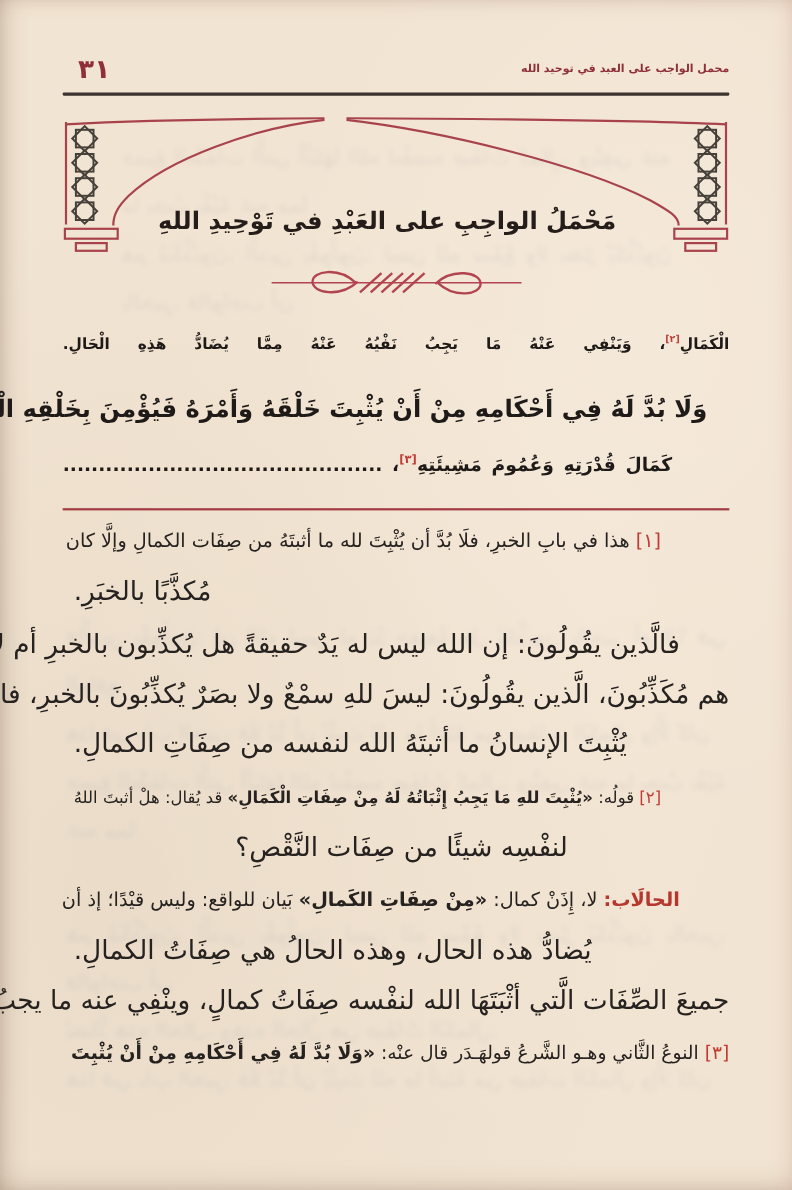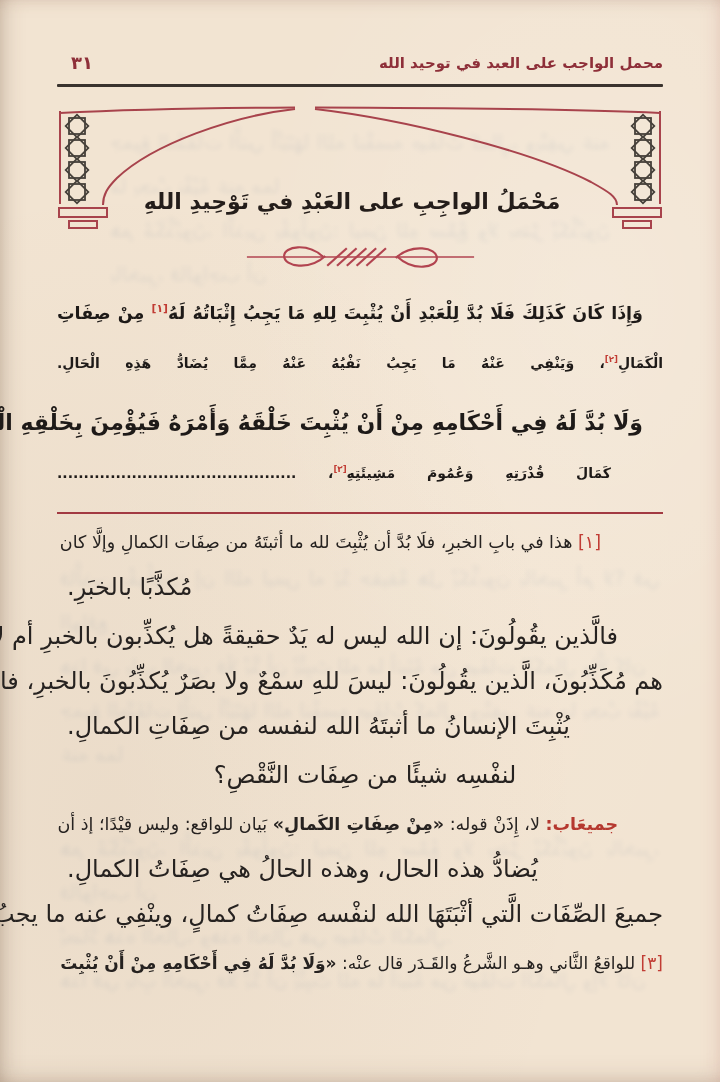--- a/index.html
+++ b/index.html
@@ -34,25 +34,25 @@
     text-align:justify;pointer-events:none;
   }
 
   
   .running-head{
     direction:ltr;
     margin-top:50px;height:26px;
     display:flex;align-items:flex-end;justify-content:space-between;
   }
   .page-number{
-    color:#8e2f39;font-weight:bold;font-size:18px;line-height:26px;
+    color:#8e2f39;font-weight:bold;font-size:24px;line-height:26px;
     padding-left:14px;
   }
   .running-title{
-    color:#8e2f39;font-weight:bold;font-size:15px;line-height:26px;
+    color:#8e2f39;font-weight:bold;font-size:10px;line-height:26px;
     direction:rtl;max-width:520px;white-space:nowrap;
   }
   .head-rule{margin-top:8px;height:3px;background:#3a332e;border-radius:1px;}
 
   
   .ornament{position:relative;margin-top:19px;height:130px;}
   .arch-svg{position:absolute;inset:0;width:100%;height:100%;}
   .chapter-title{
     position:absolute;left:54px;right:70px;top:76px;
     text-align:center;font-weight:bold;font-size:22px;line-height:40px;
@@ -164,53 +164,53 @@
           <path d="M96,24 L116,6"></path>
           <path d="M106,24 L126,6"></path>
           <path d="M116,24 L136,6"></path>
           <path d="M126,24 L146,6"></path>
         </g>
       </svg>
     </div>
 
     <div class="matn">
       <div>
-        <div class="line mline fit ind-sm" style="font-size: 17.5px;"><span>وَإِذَا كَانَ كَذَلِكَ فَلَا بُدَّ لِلْعَبْدِ أَنْ يُثْبِتَ لِلهِ مَا يَجِبُ إِثْبَاتُهُ لَهُ</span><sup class="fnm">[١]</sup><span> مِنْ صِفَاتِ</span></div>
         <div class="line mline fit"><span>الْكَمَالِ</span><sup class="fnm">[٢]</sup><span>، وَيَنْفِي عَنْهُ مَا يَجِبُ نَفْيُهُ عَنْهُ مِمَّا يُضَادُّ هَذِهِ الْحَالِ.</span></div>
       </div>
       <div class="matn-p2">
         <div class="line mline fit ind-sm" style="font-size: 22px;"><span>وَلَا بُدَّ لَهُ فِي أَحْكَامِهِ مِنْ أَنْ يُثْبِتَ خَلْقَهُ وَأَمْرَهُ فَيُؤْمِنَ بِخَلْقِهِ الْمُتَضَمِّنِ</span></div>
-        <div class="line mline fit pad-r" style="font-size: 14px;"><span>كَمَالَ قُدْرَتِهِ وَعُمُومَ مَشِيئَتِهِ</span><sup class="fnm">[٣]</sup><span>، </span><span class="dots">.............................................</span></div>
+        <div class="line mline fit pad-r" style="font-size: 17px;"><span>كَمَالَ قُدْرَتِهِ وَعُمُومَ مَشِيئَتِهِ</span><sup class="fnm">[٣]</sup><span>، </span><span class="dots">.............................................</span></div>
       </div>
     </div>
 
     <div class="fn-rule"></div>
 
     <div class="commentary">
 
       <div>
         <div class="line cline fit ind-lg" style="font-size: 17.5px;"><span class="red-marker">[١]</span><span> هذا في بابِ الخبرِ، فلَا بُدَّ أن يُثْبِتَ لله ما أثبتَهُ من صِفَات الكمالِ وإلَّا كان</span></div>
         <div class="line cline fit last-left"><span>مُكذَّبًا بالخبَرِ.</span></div>
       </div>
 
       <div class="cgap">
         <div class="line cline fit ind-md"><span>فالَّذين يقُولُونَ: إن الله ليس له يَدٌ حقيقةً هل يُكذِّبون بالخبرِ أم لا؟ في الواقع</span></div>
         <div class="line cline fit"><span>هم مُكَذِّبُونَ، الَّذين يقُولُونَ: ليسَ للهِ سمْعٌ ولا بصَرٌ يُكذِّبُونَ بالخبرِ، فالواجب أن</span></div>
         <div class="line cline fit last-left"><span>يُثْبِتَ الإنسانُ ما أثبتَهُ الله لنفسه من صِفَاتِ الكمالِ.</span></div>
       </div>
 
       <div class="cgap">
+        <div class="line cline fit ind-lg" style="font-size: 15px;"><span class="red-marker">[٢]</span><span> قولُه: </span><span class="bq">«يُثْبِتَ للهِ مَا يَجِبُ إِثْبَاتُهُ لَهُ مِنْ صِفَاتِ الْكَمَالِ»</span><span> قد يُقال: هلْ أثبتَ اللهُ</span></div>
         <div class="line cline fit align-center"><span>لنفْسِه شيئًا من صِفَات النَّقْصِ؟</span></div>
       </div>
 
       <div class="cgap">
-        <div class="line cline fit ind-md" style="font-size: 17.5px;"><span class="red-word">جميعَاب:</span><span> لا، إِذَنْ قوله: </span><span class="bq">«مِنْ صِفَاتِ الكَمالِ»</span><span> بَيان للواقع: وليس قيْدًا؛ إذ أن</span></div>
+        <div class="line cline fit ind-md" style="font-size: 17.5px;"><span class="red-word">الحالَاب:</span><span> لا، إِذَنْ كمال: </span><span class="bq">«مِنْ صِفَاتِ الكَمالِ»</span><span> بَيان للواقع: وليس قيْدًا؛ إذ أن</span></div>
         <div class="line cline fit last-left"><span>يُضادُّ هذه الحال، وهذه الحالُ هي صِفَاتُ الكمالِ.</span></div>
         <div class="line cline fit"><span>جميعَ الصِّفَات الَّتي أثْبَتَهَا الله لنفْسه صِفَاتُ كمالٍ، وينْفِي عنه ما يجبُ نفْيُهُ عنه مما</span></div>
       </div>
 
       <div class="cgap">
-        <div class="line cline fit" style="font-size: 17px;"><span class="red-marker">[٣]</span><span> للواقعُ الثَّاني وهـو الشَّرعُ والقَـدَر قال عنْه: </span><span class="bq">«وَلَا بُدَّ لَهُ فِي أَحْكَامِهِ مِنْ أَنْ يُثْبِتَ</span></div>
+        <div class="line cline fit" style="font-size: 17px;"><span class="red-marker">[٣]</span><span> النوعُ الثَّاني وهـو الشَّرعُ قولهَـدَر قال عنْه: </span><span class="bq">«وَلَا بُدَّ لَهُ فِي أَحْكَامِهِ مِنْ أَنْ يُثْبِتَ</span></div>
       </div>
 
     </div>
   </div>
 </div>
 
 </body></html>

